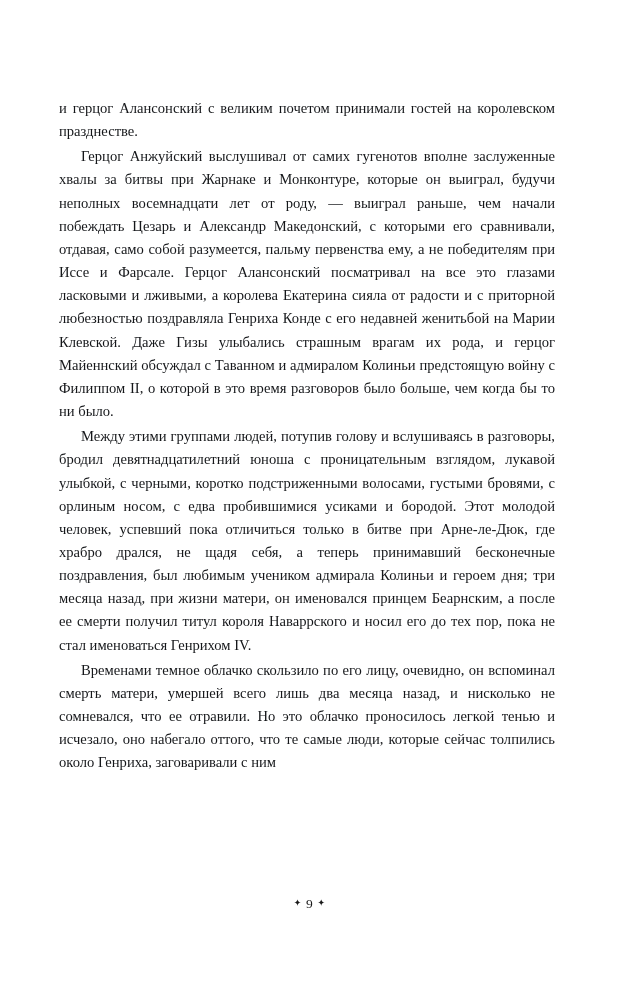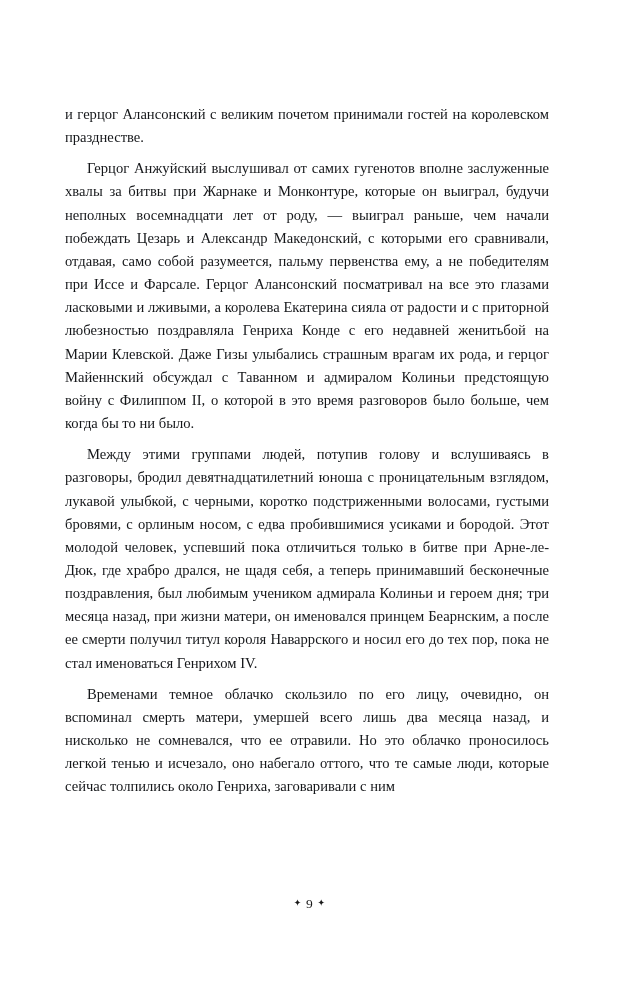--- a/index.html
+++ b/index.html
@@ -23,21 +23,21 @@
   }
   .text-block {
     font-size: 14.6px;
     line-height: 23.15px;
     text-align: justify;
     text-justify: inter-word;
     hyphens: manual;
     color: #15171a;
   }
   .text-block p {
-    margin: 8px;
+    margin: 2px;
     text-indent: 0;
   }
   .text-block p.indent {
     text-indent: 22px;
   }
   .page-footer {
     position: absolute;
     left: 0;
     right: 0;
     bottom: 88px;

